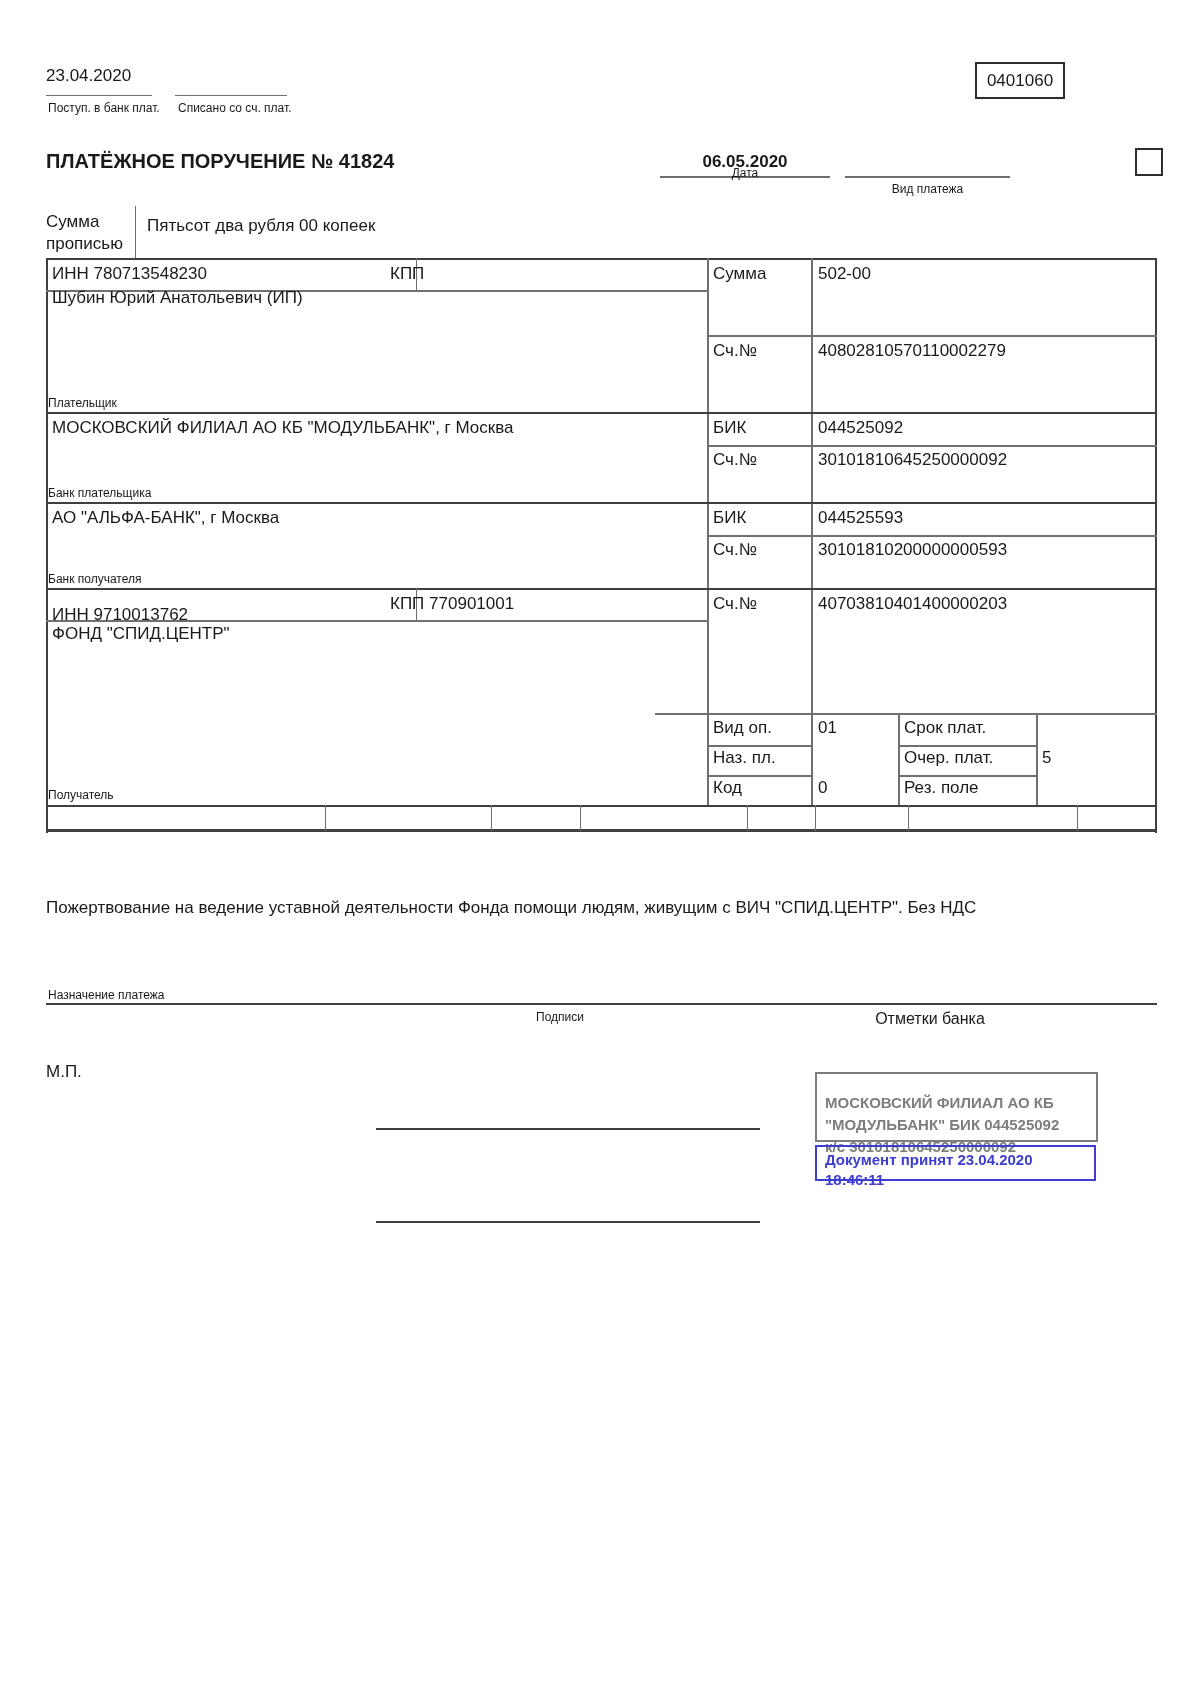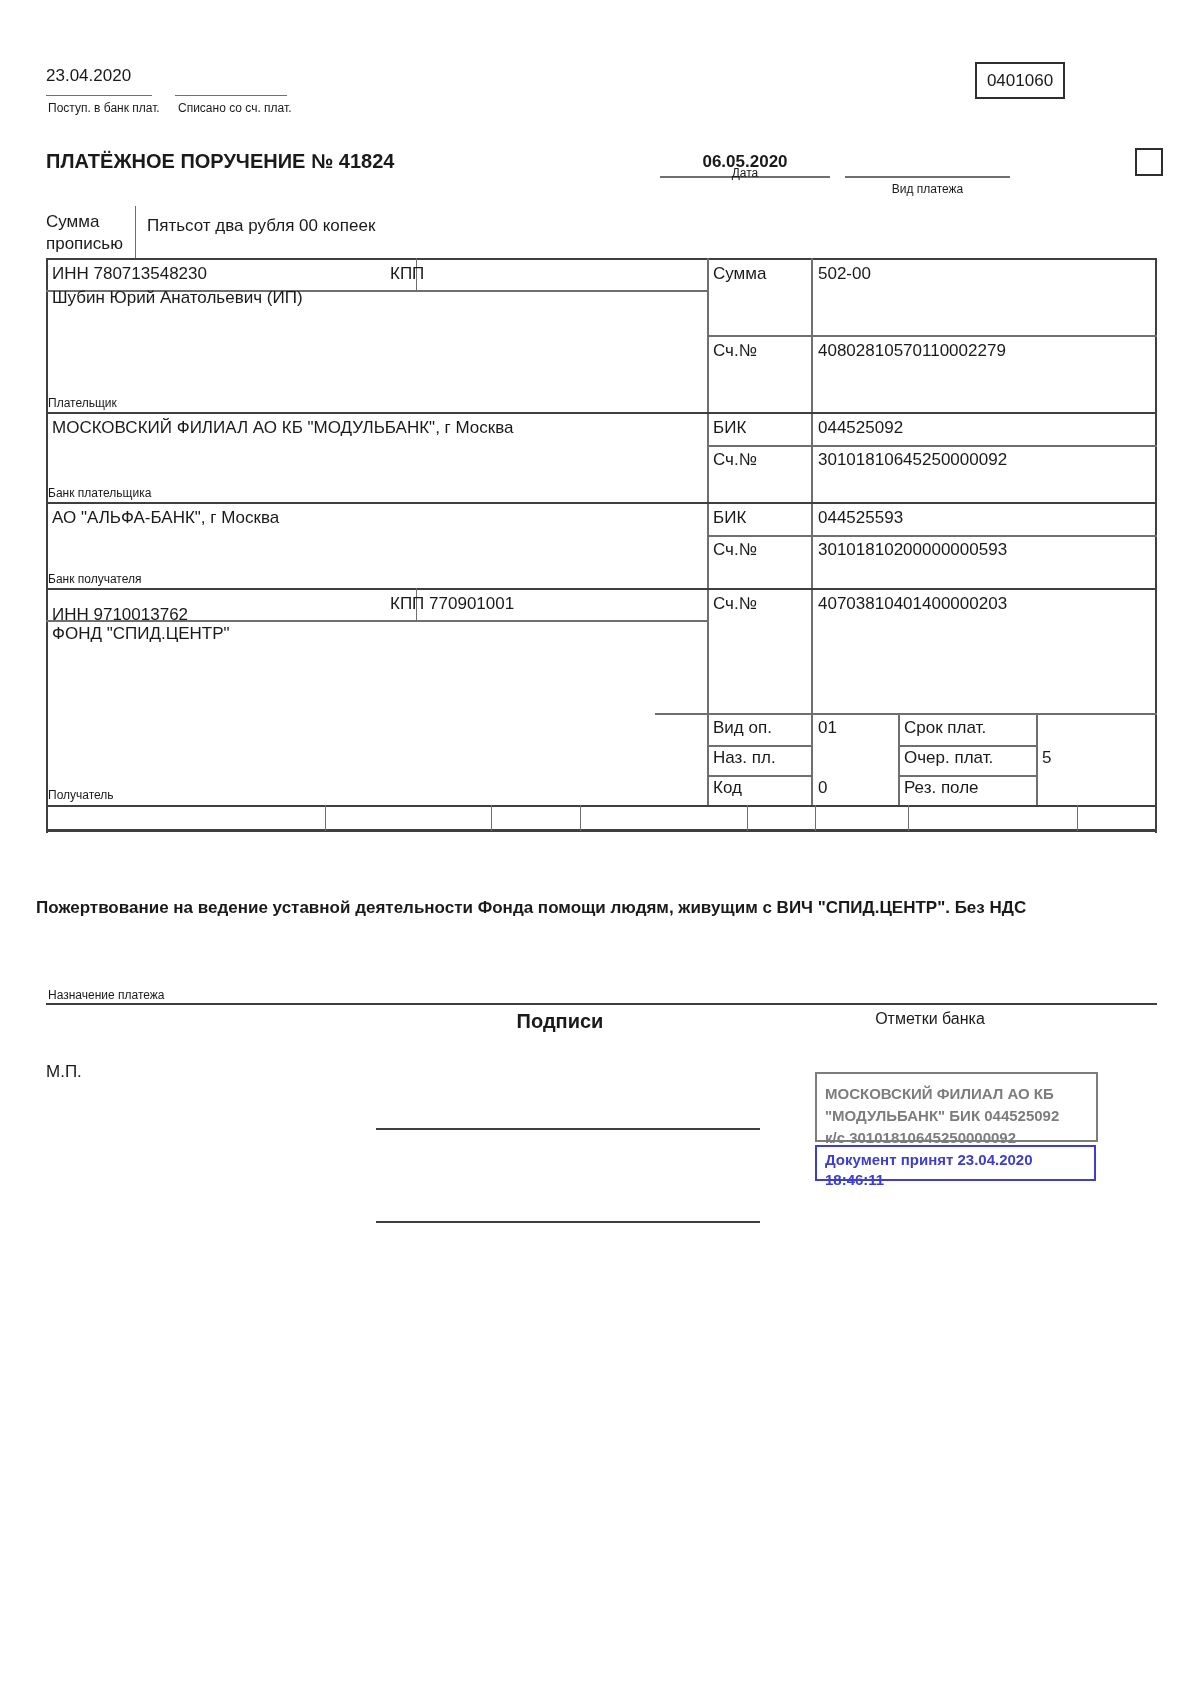--- a/index.html
+++ b/index.html
@@ -20,21 +20,21 @@
     border:2px solid #2e2e2e; display:flex; align-items:center; justify-content:center;
     font-size:17px;
   }
   .sqbox {
     position:absolute; left:1135px; top:148px; width:28px; height:28px;
     border:2px solid #2e2e2e;
   }
   .graybox {
     position:absolute; left:815px; top:1072px; width:283px; height:70px;
     border:2px solid var(--stamp-gray,#7d7d7d); color:var(--stamp-gray,#7d7d7d);
-    font-size:15px; font-weight:bold; line-height:22px; padding:9px 8px;
+    font-size:15px; font-weight:bold; line-height:22px; padding:18px 8px;
     white-space:nowrap;
   }
   .bluebox {
     position:absolute; left:815px; top:1145px; width:281px; height:36px;
     border:2px solid var(--stamp-blue,#3d3dd1); color:var(--stamp-blue,#3d3dd1);
     font-size:15px; font-weight:bold; line-height:20px; padding:3px 8px;
     white-space:nowrap;
   }
 </style>
 </head>
@@ -135,25 +135,25 @@
   <span class="t" style="left:713px;top:748px;">Наз. пл.</span>
   <span class="t" style="left:818px;top:748px;"></span>
   <span class="t" style="left:904px;top:748px;">Очер. плат.</span>
   <span class="t" style="left:1042px;top:748px;">5</span>
   <span class="t" style="left:713px;top:778px;">Код</span>
   <span class="t" style="left:818px;top:778px;">0</span>
   <span class="t" style="left:904px;top:778px;">Рез. поле</span>
   <span class="t" style="left:1042px;top:778px;"></span>
   <span class="sm" style="left:48px;top:788px;">Получатель</span>
 
-  <span class="t" style="left:36px;top:898px;font-weight:bold;">Пожертвование на ведение уставной деятельности Фонда помощи людям, живущим с ВИЧ "СПИД.ЦЕНТР". Без НДС</span>
+  <span class="t" style="left:46px;top:898px;">Пожертвование на ведение уставной деятельности Фонда помощи людям, живущим с ВИЧ "СПИД.ЦЕНТР". Без НДС</span>
   <span class="sm" style="left:48px;top:988px;">Назначение платежа</span>
   <div class="ln" style="left:46px;top:1003px;width:1111px;height:2px;"></div>
 
-  <span class="t ctr" style="left:430px;top:1010px;width:260px;font-size:20px;font-weight:bold;">Подписи</span>
+  <span class="t ctr" style="left:430px;top:1010px;width:260px;font-size:12px;">Подписи</span>
   <span class="t ctr" style="left:800px;top:1010px;width:260px;font-size:16px;">Отметки банка</span>
   <span class="t" style="left:46px;top:1062px;text-align:right;">М.П.</span>
 
   <div class="graybox">
     <div>МОСКОВСКИЙ ФИЛИАЛ АО КБ</div>
     <div>"МОДУЛЬБАНК" БИК 044525092</div>
     <div>к/с 30101810645250000092</div>
   </div>
   <div class="bluebox">
     <div>Документ принят 23.04.2020</div>

